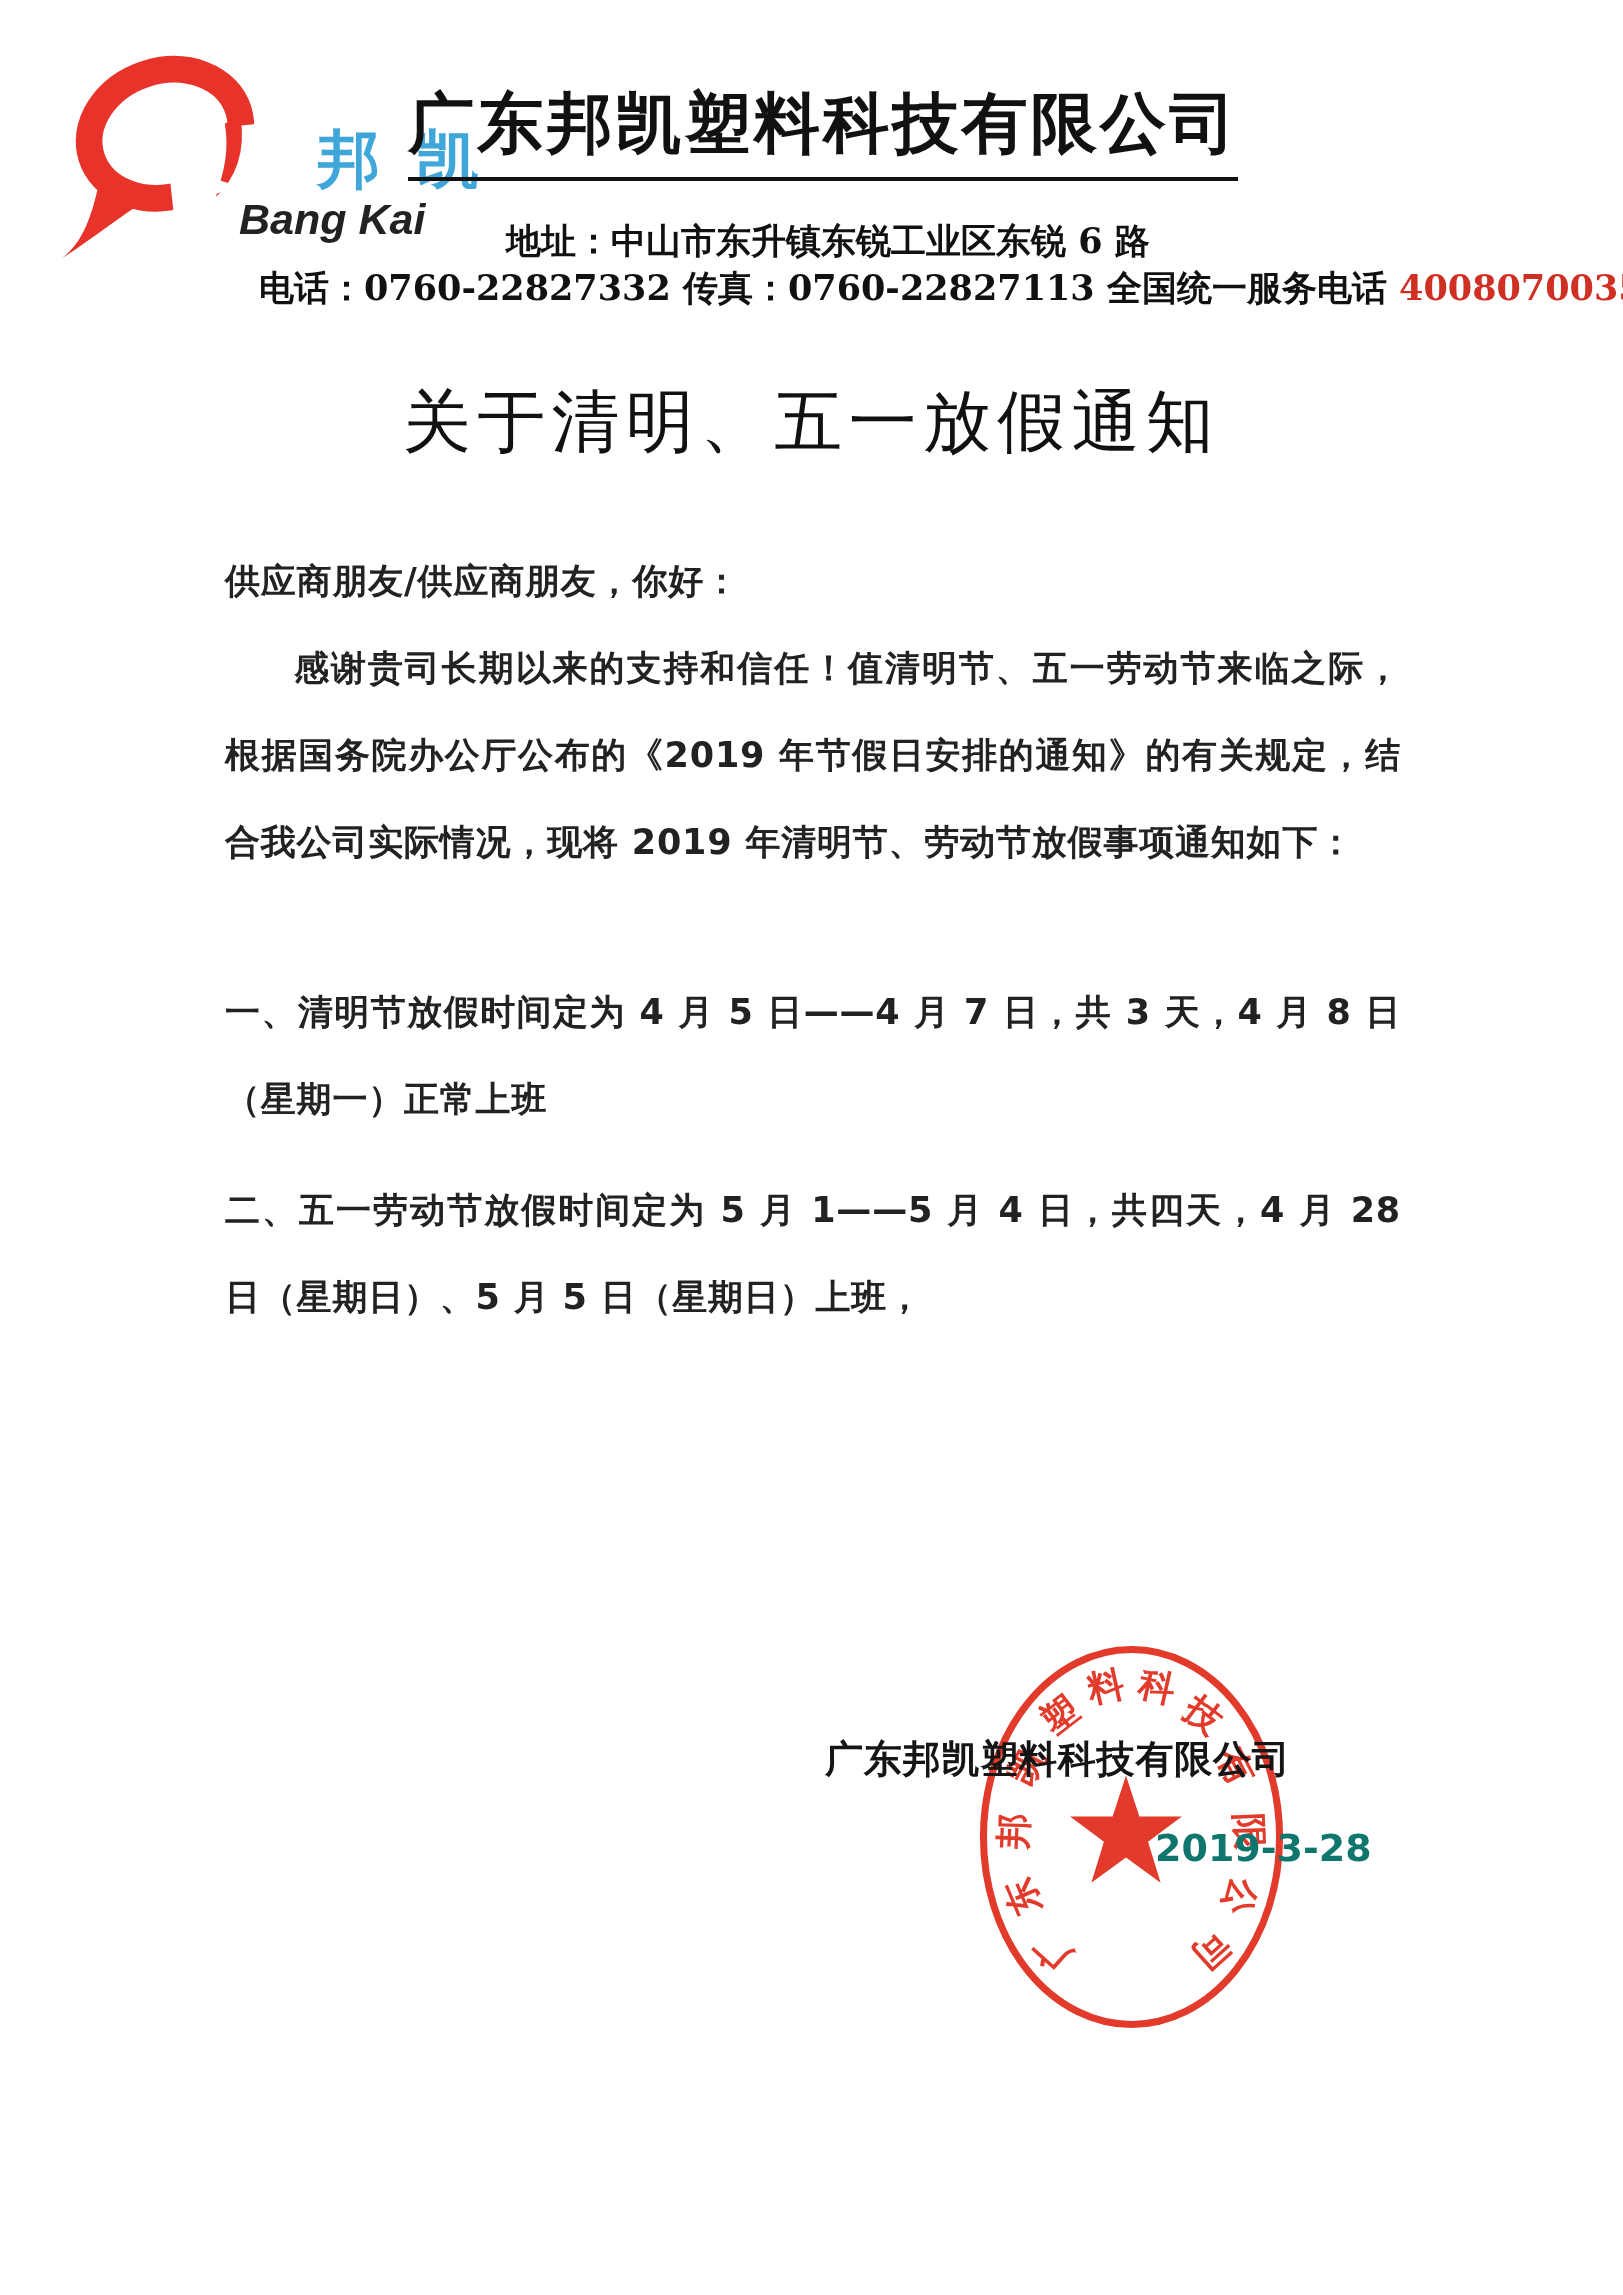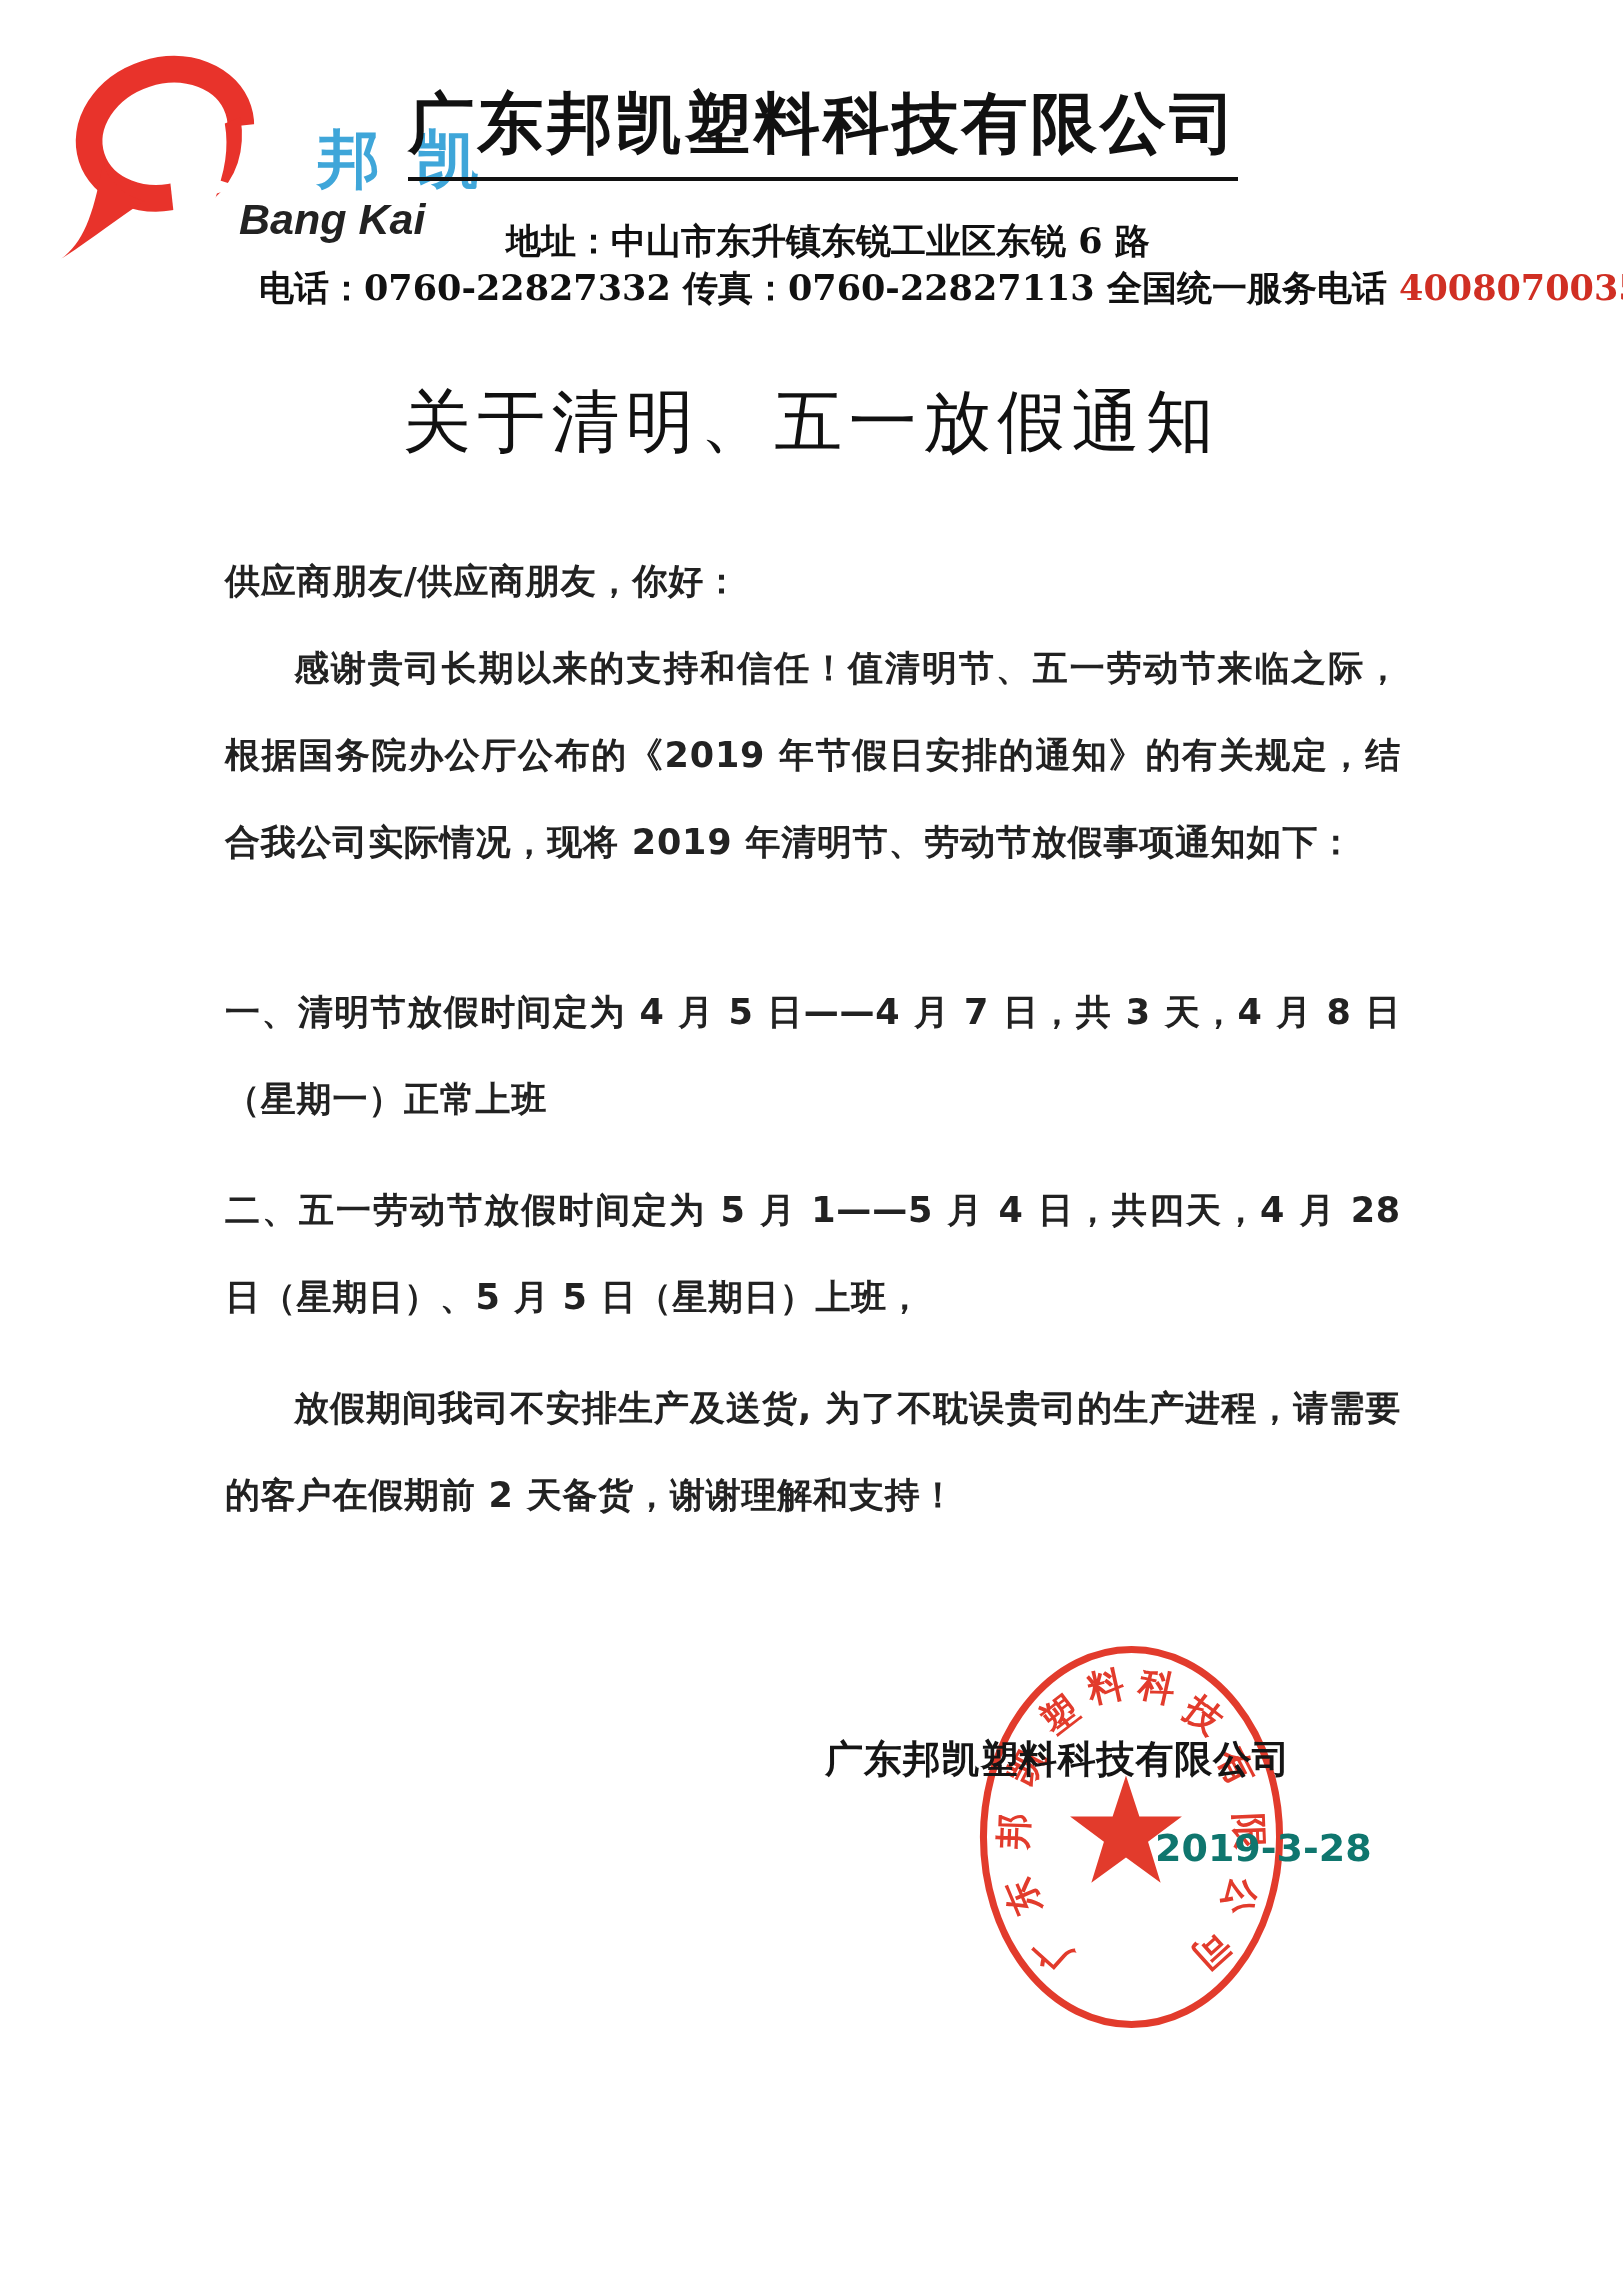--- a/index.html
+++ b/index.html
@@ -79,21 +79,20 @@
   <div class="addr-line">地址：中山市东升镇东锐工业区东锐 6 路</div>
   <div class="phone-line"><span>电话：0760-22827332 传真：0760-22827113 全国统一服务电话 </span><span class="red">4008070035</span></div>
 
   <div class="notice-title">关于清明、五一放假通知</div>
 
   <div class="body-text">
     <p>供应商朋友/供应商朋友，你好：</p>
     <p class="indent">感谢贵司长期以来的支持和信任！值清明节、五一劳动节来临之际，根据国务院办公厅公布的《2019 年节假日安排的通知》的有关规定，结合我公司实际情况，现将 2019 年清明节、劳动节放假事项通知如下：</p>
     <p class="gap-big">一、清明节放假时间定为 4 月 5 日——4 月 7 日，共 3 天，4 月 8 日（星期一）正常上班</p>
     <p class="gap-small">二、五一劳动节放假时间定为 5 月 1——5 月 4 日，共四天，4 月 28 日（星期日）、5 月 5 日（星期日）上班，</p>
-    <p class="indent gap-small">放假期间我司不安排生产及送货, 为了不耽误贵司的生产进程，请需要的客户在假期前 2 天备货，谢谢理解和支持！</p>
   </div>
 
   <svg class="stamp-svg" viewBox="0 0 400 500">
     <ellipse cx="200" cy="250" rx="188" ry="238" fill="none" stroke="#e23b2c" stroke-width="9"></ellipse>
     <polygon fill="#e23b2c" points="193,172 210,224 264,224 221,256 237,308 193,276 149,308 165,256 122,224 176,224"></polygon>
     <g id="stamp-ring">
         <text transform="translate(99.6 395.7) rotate(-138.0)" text-anchor="middle" dominant-baseline="central" fill="#e23b2c" font-size="46" font-weight="600" font-family="&quot;DejaVu Serif&quot;,serif">广</text>
         <text transform="translate(61.8 326.3) rotate(-112.9)" text-anchor="middle" dominant-baseline="central" fill="#e23b2c" font-size="46" font-weight="600" font-family="&quot;DejaVu Serif&quot;,serif">东</text>
         <text transform="translate(50.1 242.5) rotate(-87.8)" text-anchor="middle" dominant-baseline="central" fill="#e23b2c" font-size="46" font-weight="600" font-family="&quot;DejaVu Serif&quot;,serif">邦</text>
         <text transform="translate(66.7 160.2) rotate(-62.7)" text-anchor="middle" dominant-baseline="central" fill="#e23b2c" font-size="46" font-weight="600" font-family="&quot;DejaVu Serif&quot;,serif">凯</text>

